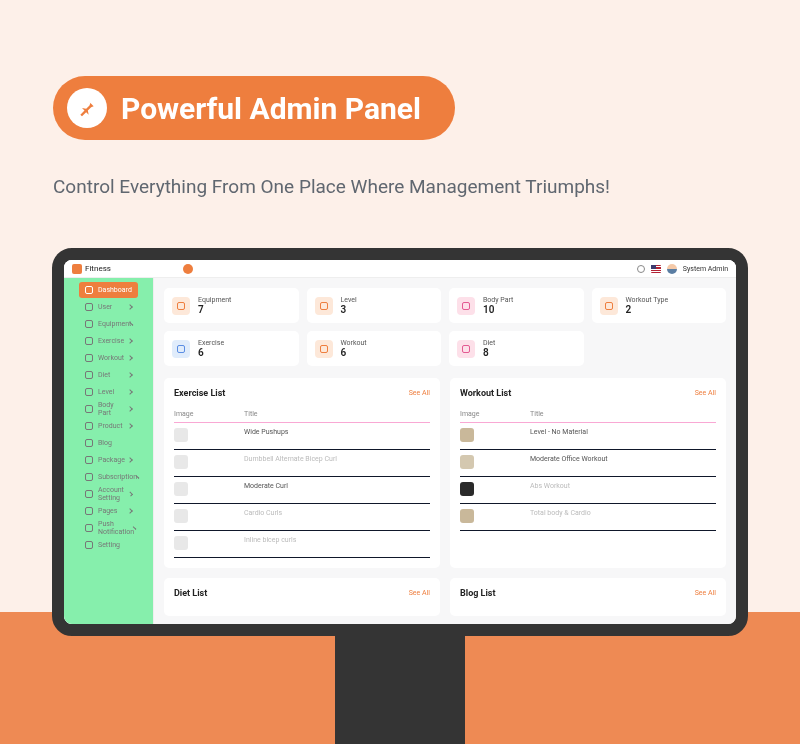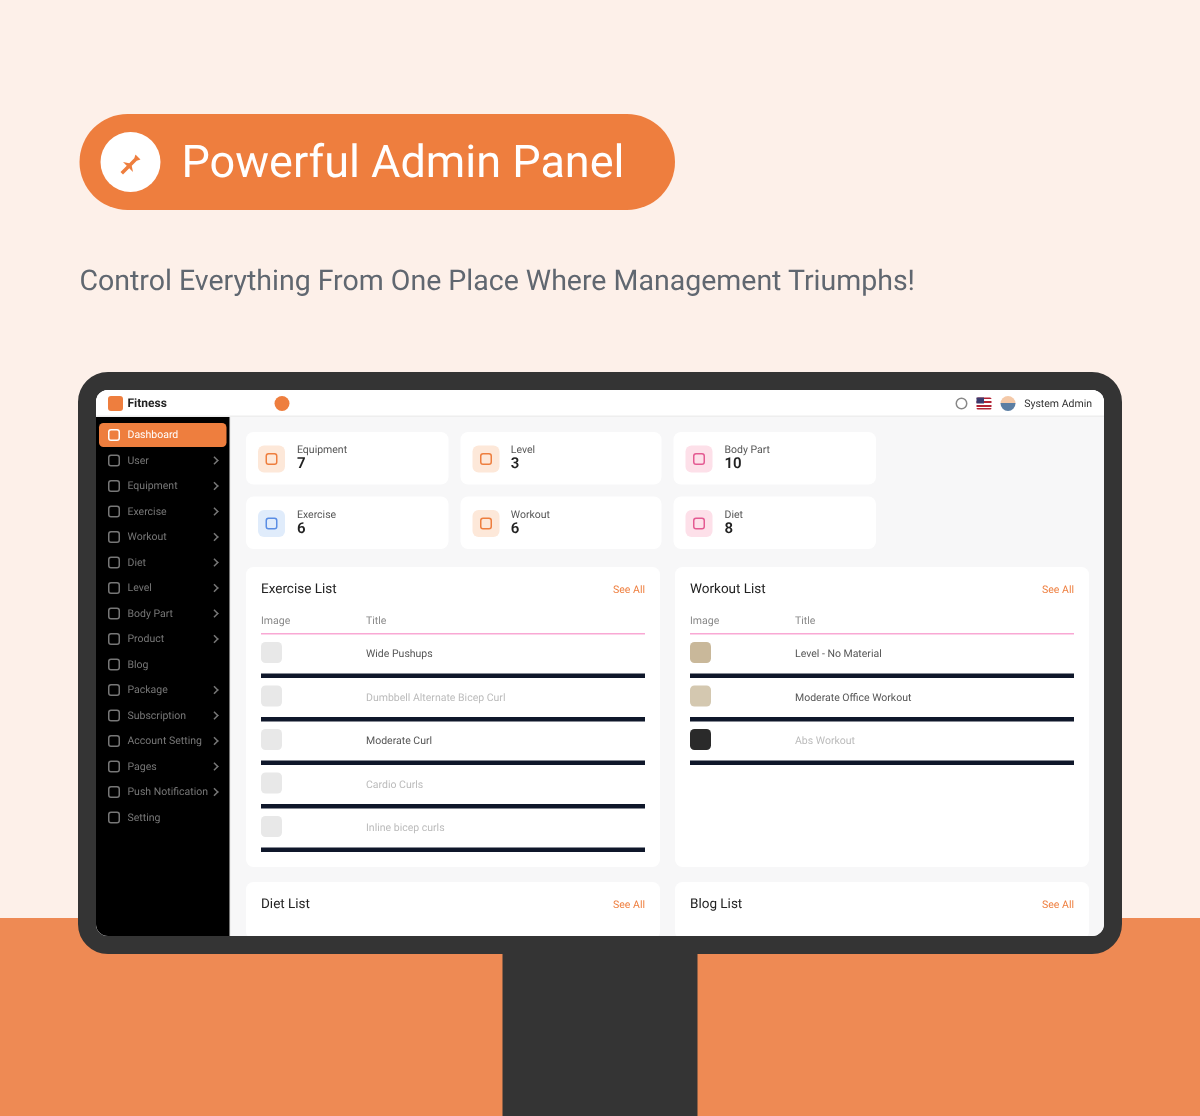--- a/index.html
+++ b/index.html
@@ -1,38 +1,38 @@
 <!DOCTYPE html>
 <html><head>
 <meta charset="utf-8">
 <style>
 *{margin:0;padding:0;box-sizing:border-box;font-family:-apple-system,BlinkMacSystemFont,"Segoe UI",Roboto,sans-serif}
 body{background:#fdf0e9;width:800px;height:744px;overflow:hidden;position:relative}
 .orange-bg{position:absolute;left:0;bottom:0;width:800px;height:132px;background:#ee8a54}
 .hero-badge{position:absolute;left:53px;top:76px;background:#ee7e3e;border-radius:36px;padding:12px 34px 12px 14px;display:flex;align-items:center;gap:14px}
 .hero-badge .circle{width:40px;height:40px;border-radius:50%;background:#fff;display:flex;align-items:center;justify-content:center}
 .hero-badge .circle svg{width:20px;height:20px}
-.hero-badge .title{color:#fff;font-size:30px;font-weight:400}
+.hero-badge .title{color:#fff;font-size:30px;font-weight:700}
 .subtitle{position:absolute;left:53px;top:175px;color:#606770;font-size:19px}
 .monitor{position:absolute;left:52px;top:248px;width:696px;height:388px;background:#fff;border:12px solid #343434;border-radius:20px;overflow:hidden}
 .stand{position:absolute;left:335px;top:636px;width:130px;height:108px;background:#343434}
 .screen{position:relative;width:100%;height:100%;background:#f7f7f8;font-size:8px;color:#555}
 .topbar{height:18px;background:#fff;display:flex;align-items:center;padding:0 8px;border-bottom:1px solid #eee}
 .logo{display:flex;align-items:center;gap:3px}
 .logo .icon{width:10px;height:10px;background:#ee7e3e;border-radius:2px}
-.logo .text{font-weight:700;color:#222;font-size:8px}
+.logo .text{font-weight:400;color:#222;font-size:8px}
 .collapse{width:10px;height:10px;border-radius:50%;background:#ee7e3e;margin-left:72px}
 .topbar-right{margin-left:auto;display:flex;align-items:center;gap:6px}
 .gear{width:8px;height:8px;border:1px solid #888;border-radius:50%}
 .flag{width:10px;height:8px;background:linear-gradient(180deg,#b22234 0 15%,#fff 15% 30%,#b22234 30% 45%,#fff 45% 60%,#b22234 60% 75%,#fff 75% 90%,#b22234 90% 100%);position:relative;border-radius:1px}
 .flag::before{content:"";position:absolute;left:0;top:0;width:5px;height:4px;background:#3c3b6e}
 .avatar{width:10px;height:10px;border-radius:50%;background:linear-gradient(180deg,#f4c9a8 0 50%,#5b7ea3 50% 100%)}
 .user{color:#333;font-size:7px}
 .body{display:flex;height:calc(100% - 18px)}
-.sidebar{width:90px;background:#000000;padding:4px 2px;border-right:1px solid #eee}
+.sidebar{width:90px;background:#86efac;padding:4px 15px;border-right:1px solid #eee}
 .nav-item{display:flex;align-items:center;justify-content:space-between;height:16px;padding:0 6px;border-radius:3px;color:#777;cursor:pointer;font-size:7px;margin-bottom:1px}
 .nav-item .left{display:flex;align-items:center;gap:5px}
 .nav-item.active{background:#ee7e3e;color:#fff}
 .nav-item .nicon{width:8px;height:8px;border:1px solid currentColor;border-radius:2px;flex-shrink:0}
 .nav-item.active .nicon{border-color:#fff}
 .chev{width:4px;height:4px;border-right:1px solid currentColor;border-bottom:1px solid currentColor;transform:rotate(-45deg)}
 .content{flex:1;padding:10px;overflow:hidden}
 .stats{display:grid;grid-template-columns:repeat(4,1fr);gap:8px;margin-bottom:8px}
 .stats2{display:grid;grid-template-columns:repeat(4,1fr);gap:8px;margin-bottom:12px}
 .stat-card{background:#fff;border-radius:5px;padding:8px;display:flex;align-items:center;gap:8px}
@@ -41,25 +41,25 @@
 .stat-icon.pink{background:#fde0e9}
 .stat-icon.blue{background:#e0ecfb}
 .stat-icon .glyph{width:8px;height:8px;border:1px solid #ee7e3e;border-radius:2px}
 .stat-icon.pink .glyph{border-color:#e45a92}
 .stat-icon.blue .glyph{border-color:#5a8de4}
 .stat-info .label{font-size:7px;color:#555}
 .stat-info .value{font-size:10px;font-weight:600;color:#222}
 .panels{display:grid;grid-template-columns:1fr 1fr;gap:10px;margin-bottom:10px}
 .panel{background:#fff;border-radius:5px;padding:10px}
 .panel-head{display:flex;align-items:center;justify-content:space-between;margin-bottom:8px}
-.panel-title{font-size:9px;font-weight:400;color:#222}
+.panel-title{font-size:9px;font-weight:700;color:#222}
 .see-all{font-size:7px;color:#ee7e3e;cursor:pointer}
 .tbl-head{display:flex;font-size:7px;color:#888;padding:4px 0;border-bottom:1px solid #f9a8d4}
 .tbl-head .c1{width:70px}
-.tbl-row{display:flex;align-items:center;padding:5px 0;font-size:7px;border-bottom:3px solid #0f172a}
+.tbl-row{display:flex;padding:5px 0;font-size:7px;border-bottom:1px solid #0f172a}
 .tbl-row .c1{width:70px}
 .thumb{width:14px;height:14px;border-radius:3px;background:#ddd;display:inline-block}
 .thumb.t1{background:#e8e8e8}
 .thumb.t2{background:#c9b89a}
 .thumb.t3{background:#6a5d4a}
 .thumb.t4{background:#d4c8b0}
 .thumb.t5{background:#2a2a2a}
 .thumb.t6{background:#b89a7a}
 .muted{color:#bbb}
 .panels2{display:grid;grid-template-columns:1fr 1fr;gap:10px}
@@ -232,20 +232,29 @@
             </div>
             <div class="stat-card">
               <div class="stat-icon pink">
                 <div class="glyph"></div>
               </div>
               <div class="stat-info">
                 <div class="label">Body Part</div>
                 <div class="value">10</div>
               </div>
             </div>
+            <div class="stat-card">
+              <div class="stat-icon orange">
+                <div class="glyph"></div>
+              </div>
+              <div class="stat-info">
+                <div class="label">Workout Type</div>
+                <div class="value">2</div>
+              </div>
+            </div>
           </div>
         <div class="stats2" id="stats2">
             <div class="stat-card">
               <div class="stat-icon blue">
                 <div class="glyph"></div>
               </div>
               <div class="stat-info">
                 <div class="label">Exercise</div>
                 <div class="value">6</div>
               </div>
@@ -319,20 +328,24 @@
                   <div>Level - No Material</div>
                 </div>
                 <div class="tbl-row">
                   <div class="c1"><span class="thumb t4"></span></div>
                   <div>Moderate Office Workout</div>
                 </div>
                 <div class="tbl-row">
                   <div class="c1"><span class="thumb t5"></span></div>
                   <div class="muted">Abs Workout</div>
                 </div>
+                <div class="tbl-row">
+                  <div class="c1"><span class="thumb t2"></span></div>
+                  <div class="muted">Total body &amp; Cardio</div>
+                </div>
               </div>
           </div>
         </div>
 
         <div class="panels2">
           <div class="panel">
             <div class="panel-head">
               <div class="panel-title">Diet List</div>
               <div class="see-all">See All</div>
             </div>

